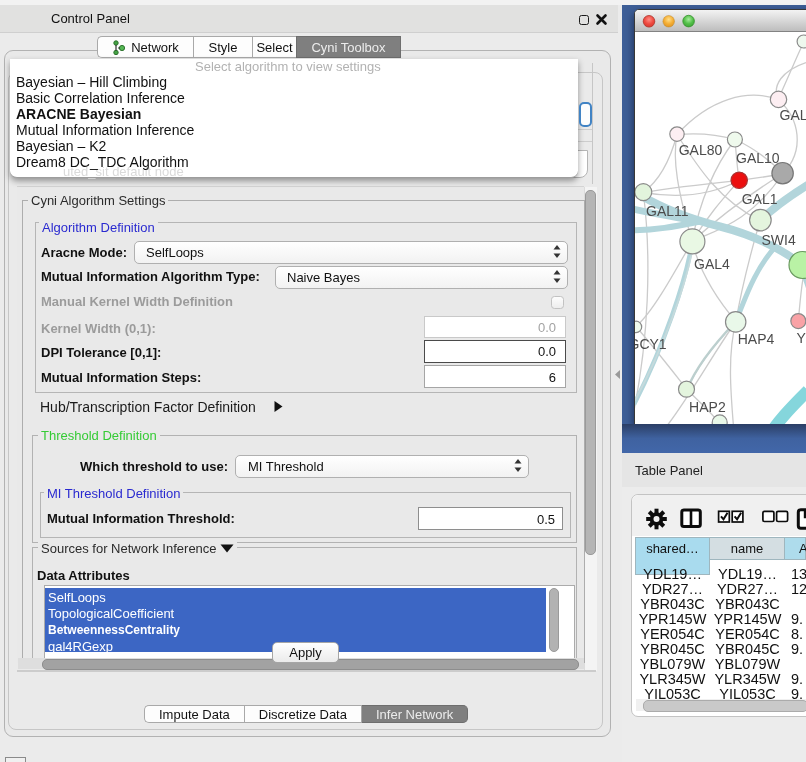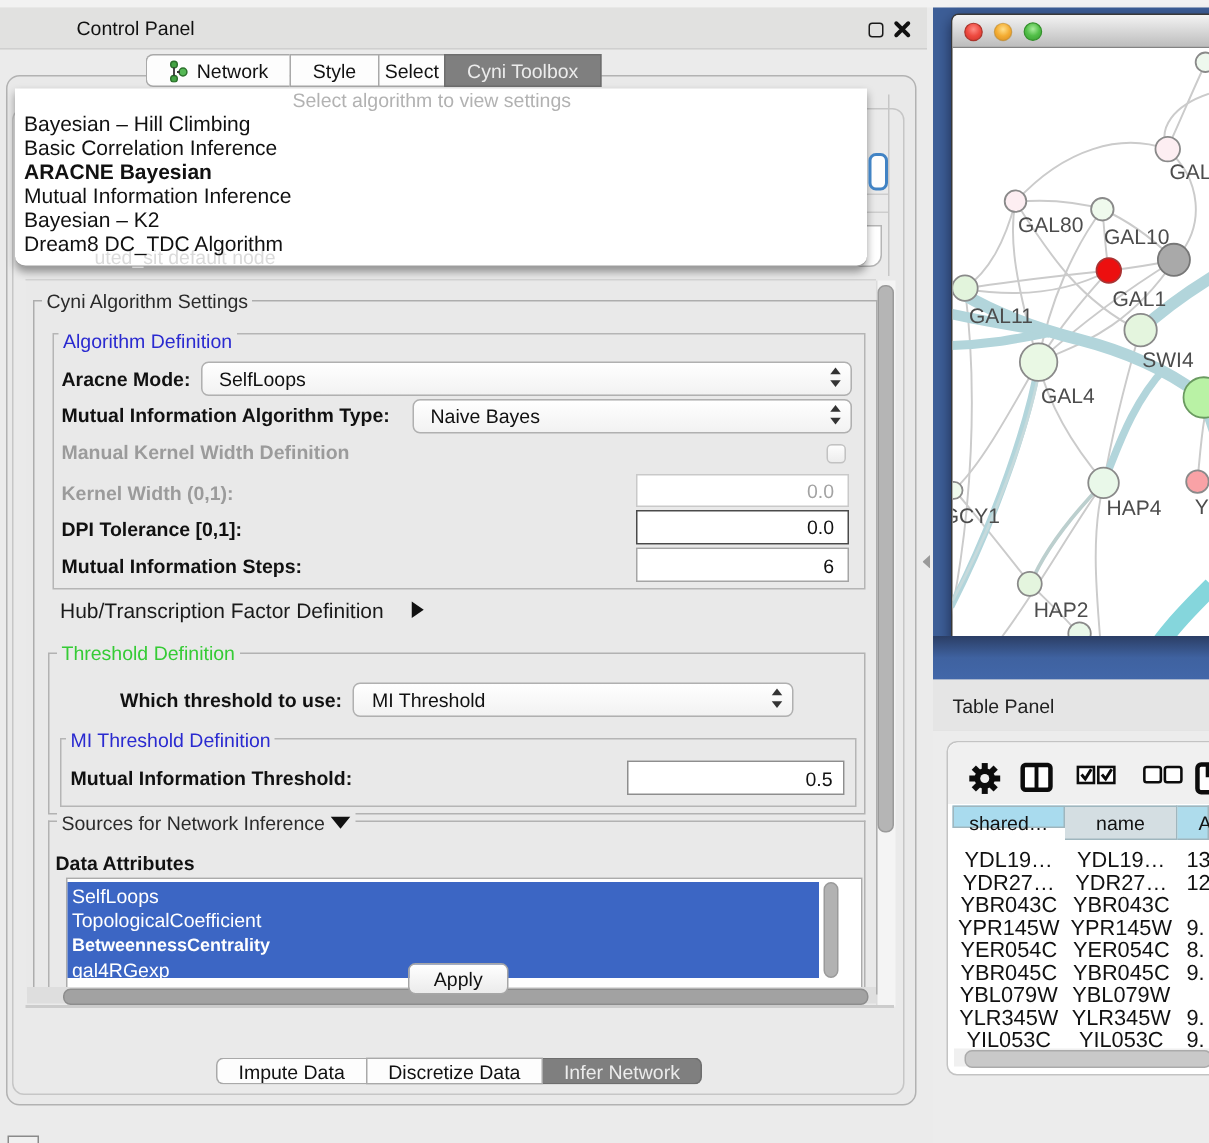--- a/index.html
+++ b/index.html
@@ -291,21 +291,21 @@
 
   <g stroke="#0c0c0c" fill="#fff" stroke-width="1.7">
     <rect x="126.9" y="13.3" width="11" height="10.2" rx="1.5"></rect>
     <rect x="140.6" y="13.3" width="11" height="10.2" rx="1.5"></rect>
   </g>
 
   <rect x="162.3" y="11.7" width="20" height="18.5" rx="2.5" fill="#fff" stroke="#0c0c0c" stroke-width="3"></rect>
   <path d="M169 12.7 L169 19 L176 19" stroke="#0c0c0c" fill="none" stroke-width="2.4"></path>
 </svg>
 
-<div class="abs" style="left:635px;top:537px;width:75px;height:15px;background:#a9dbee;border:1px solid #9fb6be;box-sizing:border-box;font-size:13px;color:#111;text-align:center;line-height:22px;">shared…</div>
+<div class="abs" style="left:635px;top:537px;width:75px;height:38px;background:#a9dbee;border:1px solid #9fb6be;box-sizing:border-box;font-size:13px;color:#111;text-align:center;line-height:22px;">shared…</div>
 <div class="abs" style="left:710px;top:537px;width:75px;height:23px;background:#d4dee2;border:1px solid #9fb6be;border-left:none;box-sizing:border-box;font-size:13px;color:#111;text-align:center;line-height:22px;">name</div>
 <div class="abs" style="left:785px;top:537px;width:21px;height:23px;background:#aedcec;border:1px solid #9fb6be;border-left:none;box-sizing:border-box;font-size:13px;color:#111;padding-left:14px;line-height:22px;">A</div>
 
 <div id="rows" class="abs" style="left:635px;top:565.5px;width:171px;height:133.5px;overflow:hidden;font-size:14.5px;color:#111;">
     <div style="position:absolute;left:0;top:0px;width:75px;text-align:center;">YDL19…</div>
     <div style="position:absolute;left:75px;top:0px;width:75px;text-align:center;">YDL19…</div>
     <div style="position:absolute;left:156px;top:0px;">13</div>
     <div style="position:absolute;left:0;top:15.05px;width:75px;text-align:center;">YDR27…</div>
     <div style="position:absolute;left:75px;top:15.05px;width:75px;text-align:center;">YDR27…</div>
     <div style="position:absolute;left:156px;top:15.05px;">12</div>

